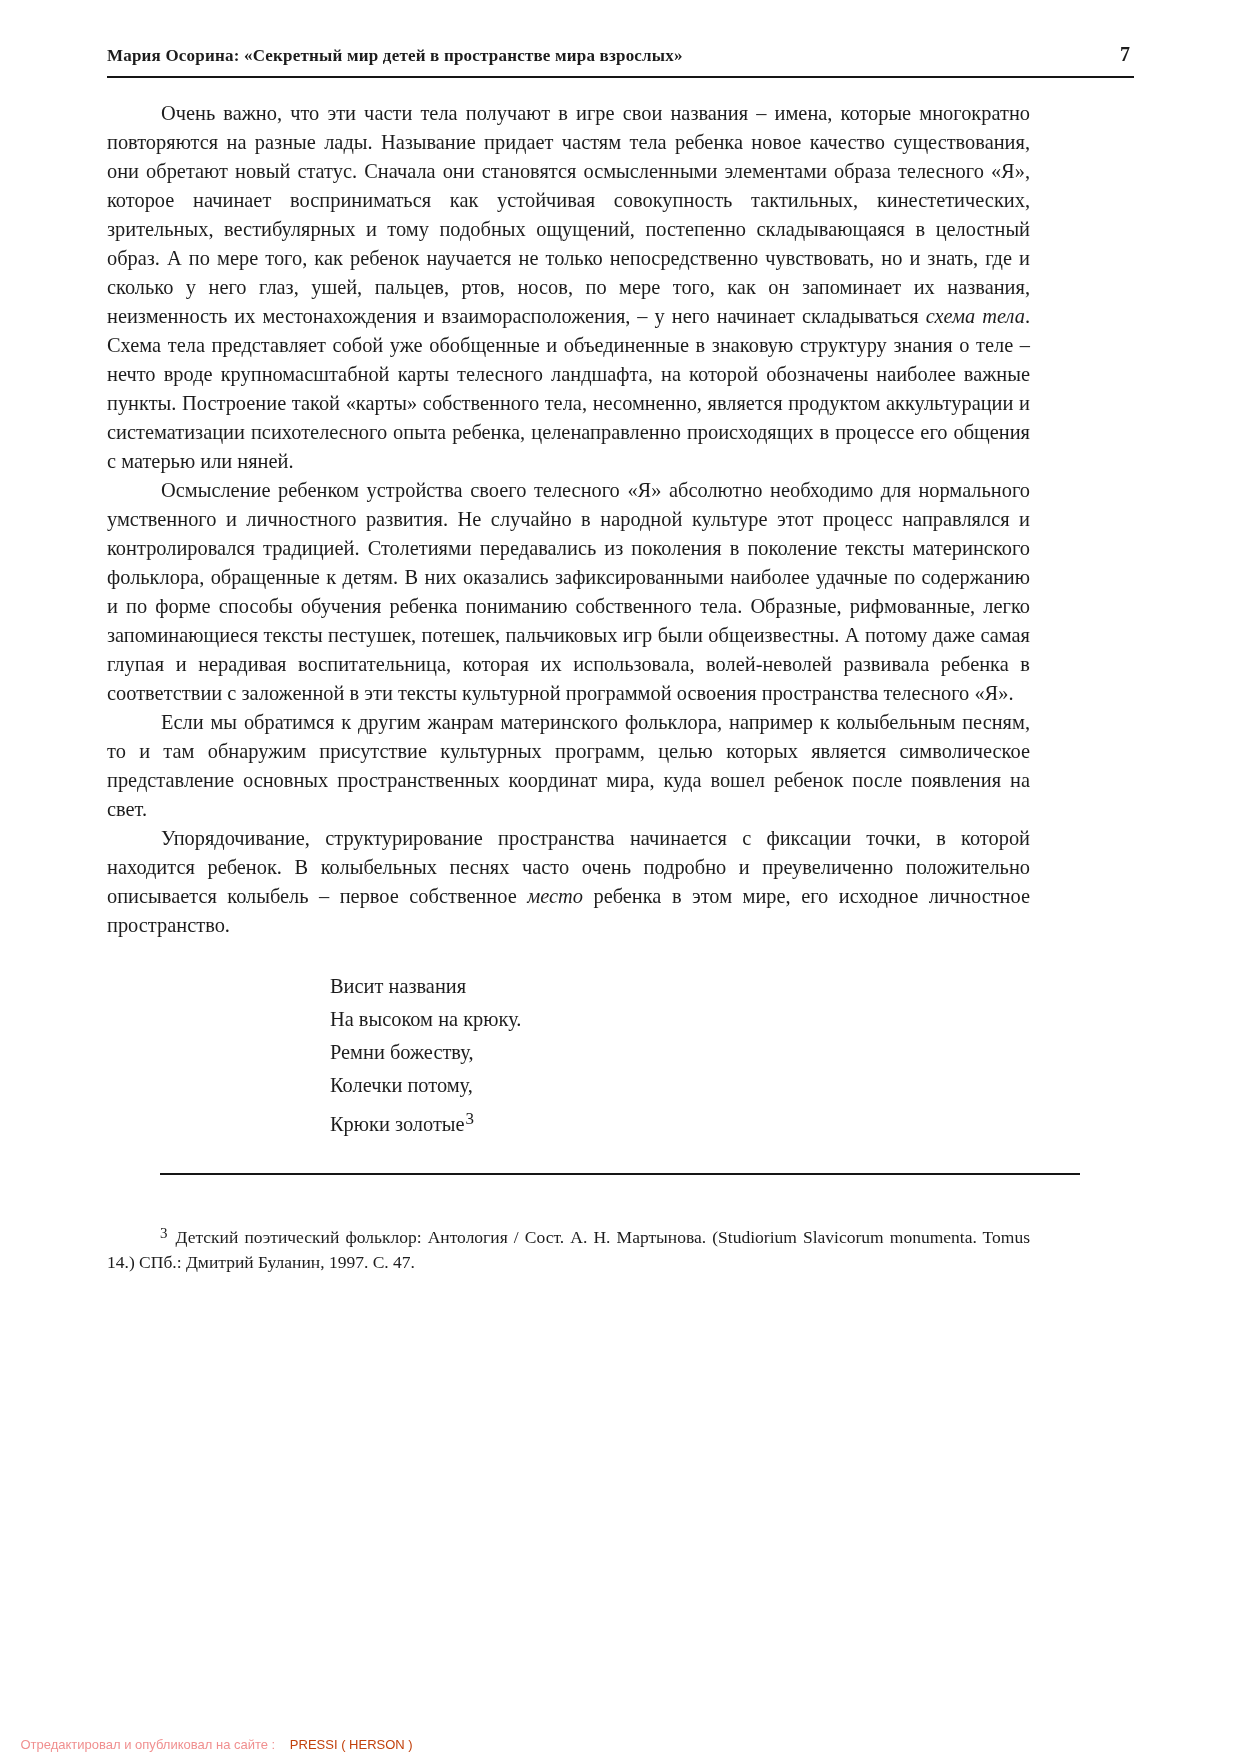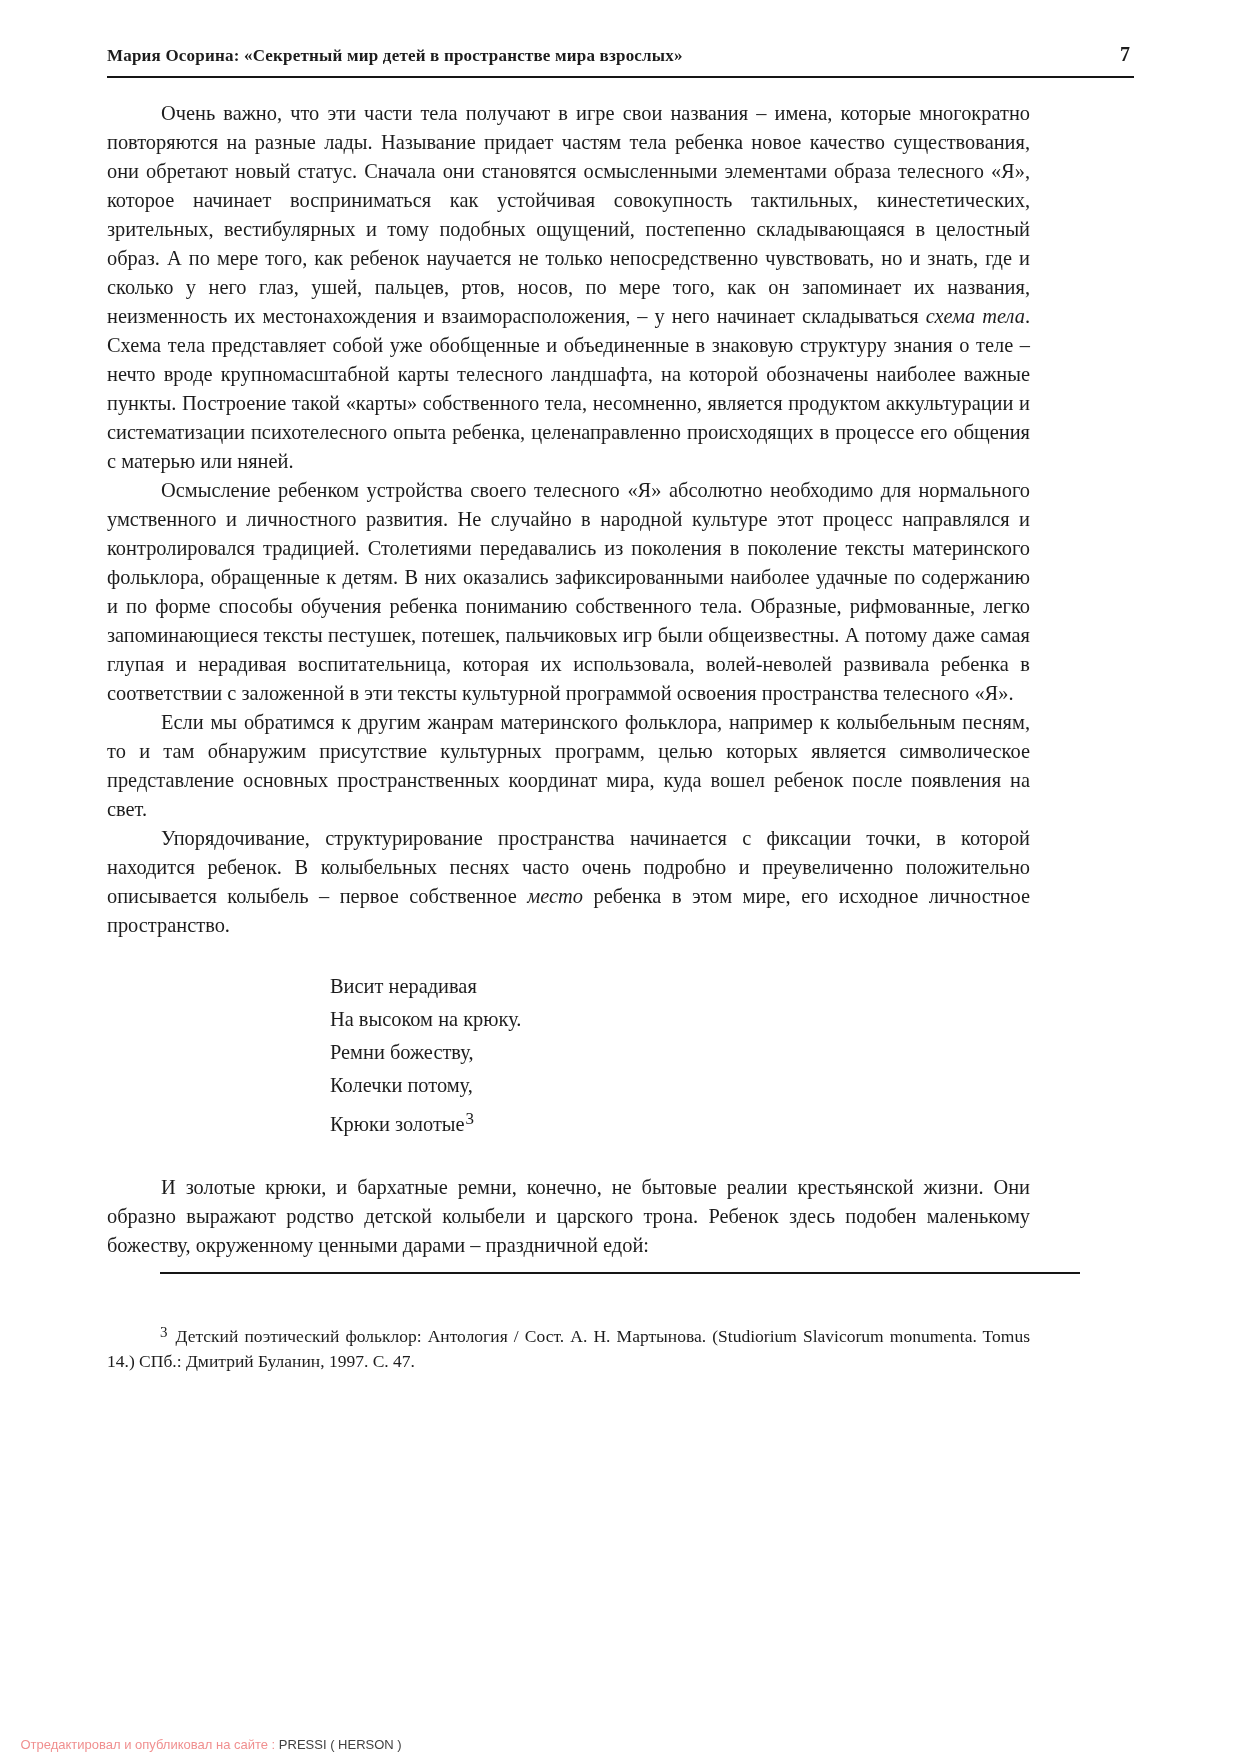--- a/index.html
+++ b/index.html
@@ -103,28 +103,27 @@
     <span class="header-page">7</span>
   </div>
 
   <div class="body-text" id="blocks">
 
   <p class="para"><span>Очень важно, что эти части тела получают в игре свои названия – имена, которые многократно повторяются на разные лады. Называние придает частям тела ребенка новое качество существования, они обретают новый статус. Сначала они становятся осмысленными элементами образа телесного «Я», которое начинает восприниматься как устойчивая совокупность тактильных, кинестетических, зрительных, вестибулярных и тому подобных ощущений, постепенно складывающаяся в целостный образ. А по мере того, как ребенок научается не только непосредственно чувствовать, но и знать, где и сколько у него глаз, ушей, пальцев, ртов, носов, по мере того, как он запоминает их названия, неизменность их местонахождения и взаиморасположения, – у него начинает складываться </span><span class="it">схема тела</span><span>. Схема тела представляет собой уже обобщенные и объединенные в знаковую структуру знания о теле – нечто вроде крупномасштабной карты телесного ландшафта, на которой обозначены наиболее важные пункты. Построение такой «карты» собственного тела, несомненно, является продуктом аккультурации и систематизации психотелесного опыта ребенка, целенаправленно происходящих в процессе его общения с матерью или няней.</span></p>
       <p class="para"><span>Осмысление ребенком устройства своего телесного «Я» абсолютно необходимо для нормального умственного и личностного развития. Не случайно в народной культуре этот процесс направлялся и контролировался традицией. Столетиями передавались из поколения в поколение тексты материнского фольклора, обращенные к детям. В них оказались зафиксированными наиболее удачные по содержанию и по форме способы обучения ребенка пониманию собственного тела. Образные, рифмованные, легко запоминающиеся тексты пестушек, потешек, пальчиковых игр были общеизвестны. А потому даже самая глупая и нерадивая воспитательница, которая их использовала, волей-неволей развивала ребенка в соответствии с заложенной в эти тексты культурной программой освоения пространства телесного «Я».</span></p>
       <p class="para"><span>Если мы обратимся к другим жанрам материнского фольклора, например к колыбельным песням, то и там обнаружим присутствие культурных программ, целью которых является символическое представление основных пространственных координат мира, куда вошел ребенок после появления на свет.</span></p>
       <p class="para"><span>Упорядочивание, структурирование пространства начинается с фиксации точки, в которой находится ребенок. В колыбельных песнях часто очень подробно и преувеличенно положительно описывается колыбель – первое собственное </span><span class="it">место</span><span> ребенка в этом мире, его исходное личностное пространство.</span></p>
       <div class="poem">
-        <div class="poem-line"><span>Висит нерадивая</span></div>
+        <div class="poem-line"><span>Висит названия</span></div>
         <div class="poem-line"><span>На высоком на крюку.</span></div>
         <div class="poem-line"><span>Ремни божеству,</span></div>
         <div class="poem-line"><span>Колечки потому,</span></div>
         <div class="poem-line"><span>Крюки золотые</span><sup class="poem-sup">3</sup></div>
       </div>
-      <p class="para"><span>И золотые крюки, и бархатные ремни, конечно, не бытовые реалии крестьянской жизни. Они образно выражают родство детской колыбели и царского трона. Ребенок здесь подобен маленькому божеству, окруженному ценными дарами – праздничной едой:</span></p>
       <div class="footnote-rule"></div>
       <p class="footnote"><sup class="footnote-marker">3</sup><span>Детский поэтический фольклор: Антология / Сост. А. Н. Мартынова. (Studiorium Slavicorum monumenta. Tomus 14.) СПб.: Дмитрий Буланин, 1997. С. 47.</span></p>
     </div>
 
   <div class="watermark">
-    <span id="wm-prefix" style="color: rgb(240, 143, 143);">Отредактировал и опубликовал на сайте : </span><span id="wm-site" style="color: #404040;">PRESSI ( HERSON )</span>
+    <span id="wm-prefix" style="color: rgb(240, 143, 143);">Отредактировал и опубликовал на сайте : </span><span id="wm-site" style="color: #c2410c; margin-left: 11px;">PRESSI ( HERSON )</span>
   </div>
 
 </div>
 
 </body></html>

